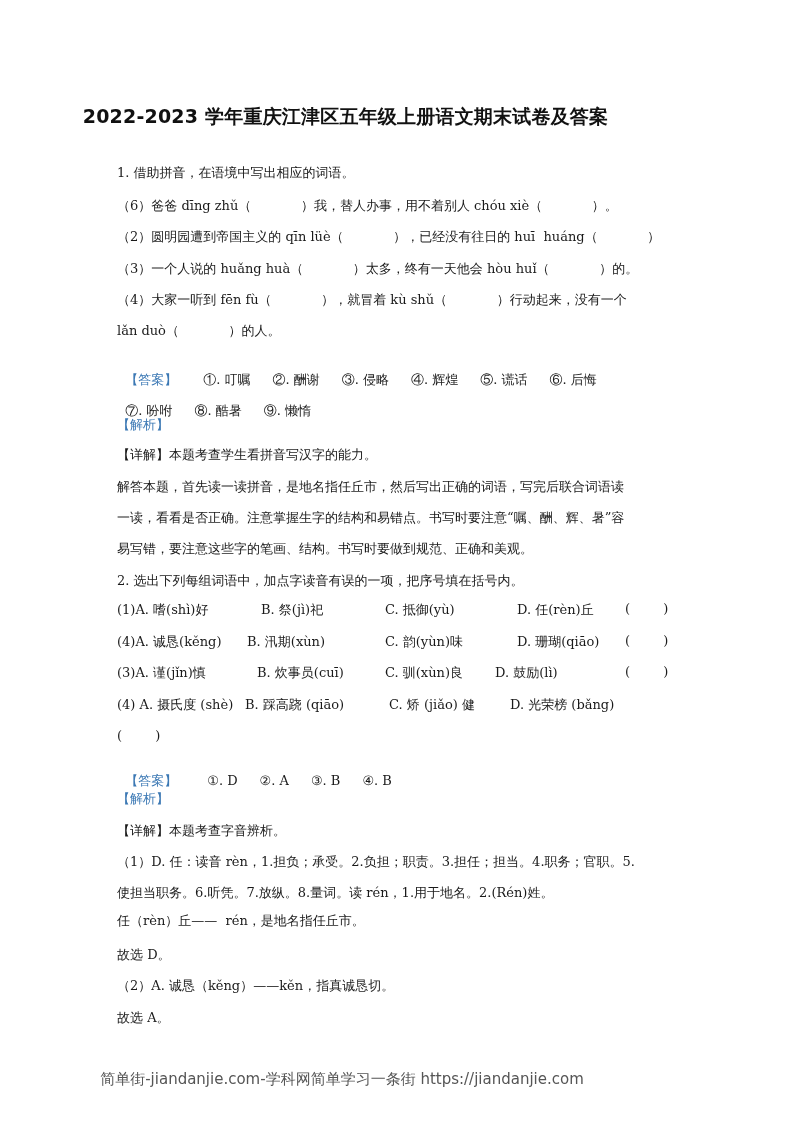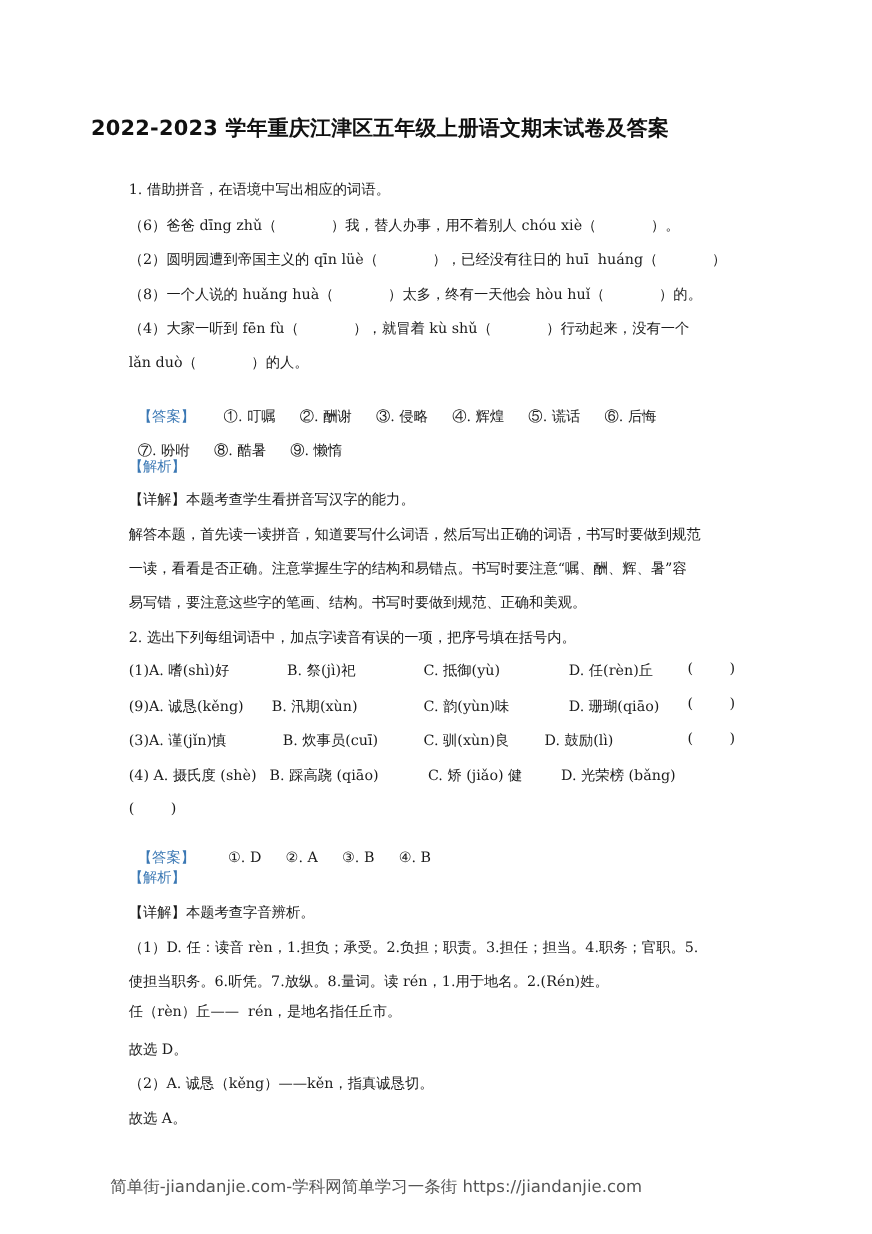--- a/index.html
+++ b/index.html
@@ -18,47 +18,47 @@
   .cols span { position: absolute; top: 0; }
 </style>
 </head>
 <body>
 
 <div class="title">2022-2023 学年重庆江津区五年级上册语文期末试卷及答案</div>
 
 <div class="line" style="top:164px">1. 借助拼音，在语境中写出相应的词语。</div>
 <div class="line" style="top:197px">（6）爸爸 dīng zhǔ（            ）我，替人办事，用不着别人 chóu xiè（            ）。</div>
 <div class="line" style="top:228px">（2）圆明园遭到帝国主义的 qīn lüè（            ），已经没有往日的 huī  huáng（            ）</div>
-<div class="line" style="top:260px">（8）一个人说的 huǎng huà（            ）太多，终有一天他会 hòu huǐ（            ）的。</div>
+<div class="line" style="top:260px">（3）一个人说的 huǎng huà（            ）太多，终有一天他会 hòu huǐ（            ）的。</div>
 <div class="line" style="top:291px">（4）大家一听到 fēn fù（            ），就冒着 kù shǔ（            ）行动起来，没有一个</div>
 <div class="line" style="top:322px">lǎn duò（            ）的人。</div>
 
 <div class="line ans" style="top:353px">
   <span class="blue" style="margin-right:26px">【答案】</span><span class="item">①. 叮嘱</span><span class="item">②. 酬谢</span><span class="item">③. 侵略</span><span class="item">④. 辉煌</span><span class="item">⑤. 谎话</span><span class="item" style="margin-right:0">⑥. 后悔</span>
 </div>
 <div class="line ans" style="top:384px">
   <span class="item">⑦. 吩咐</span><span class="item">⑧. 酷暑</span><span class="item">⑨. 懒惰</span>
 </div>
 <div class="line blue" style="top:416px">【解析】</div>
 <div class="line" style="top:446px">【详解】本题考查学生看拼音写汉字的能力。</div>
-<div class="line" style="top:478px">解答本题，首先读一读拼音，知道要写什么词语，然后写出正确的词语，书写时要做到规范</div>
+<div class="line" style="top:478px">解答本题，首先读一读拼音，是地名指任丘市，然后写出正确的词语，写完后联合词语读</div>
 <div class="line" style="top:509px">一读，看看是否正确。注意掌握生字的结构和易错点。书写时要注意“嘱、酬、辉、暑”容</div>
 <div class="line" style="top:540px">易写错，要注意这些字的笔画、结构。书写时要做到规范、正确和美观。</div>
 
 <div class="line" style="top:572px">2. 选出下列每组词语中，加点字读音有误的一项，把序号填在括号内。</div>
 
 <div class="cols" style="top:601px">
   <span style="left:0">(1)A. 嗜(shì)好</span>
   <span style="left:144px">B. 祭(jì)祀</span>
   <span style="left:268px">C. 抵御(yù)</span>
   <span style="left:400px">D. 任(rèn)丘</span>
   <span style="left:508px">(        )</span>
 </div>
 <div class="cols" style="top:633px">
-  <span style="left:0">(9)A. 诚恳(kěng)</span>
+  <span style="left:0">(4)A. 诚恳(kěng)</span>
   <span style="left:130px">B. 汛期(xùn)</span>
   <span style="left:268px">C. 韵(yùn)味</span>
   <span style="left:400px">D. 珊瑚(qiāo)</span>
   <span style="left:508px">(        )</span>
 </div>
 <div class="cols" style="top:664px">
   <span style="left:0">(3)A. 谨(jǐn)慎</span>
   <span style="left:140px">B. 炊事员(cuī)</span>
   <span style="left:268px">C. 驯(xùn)良</span>
   <span style="left:378px">D. 鼓励(lì)</span>

